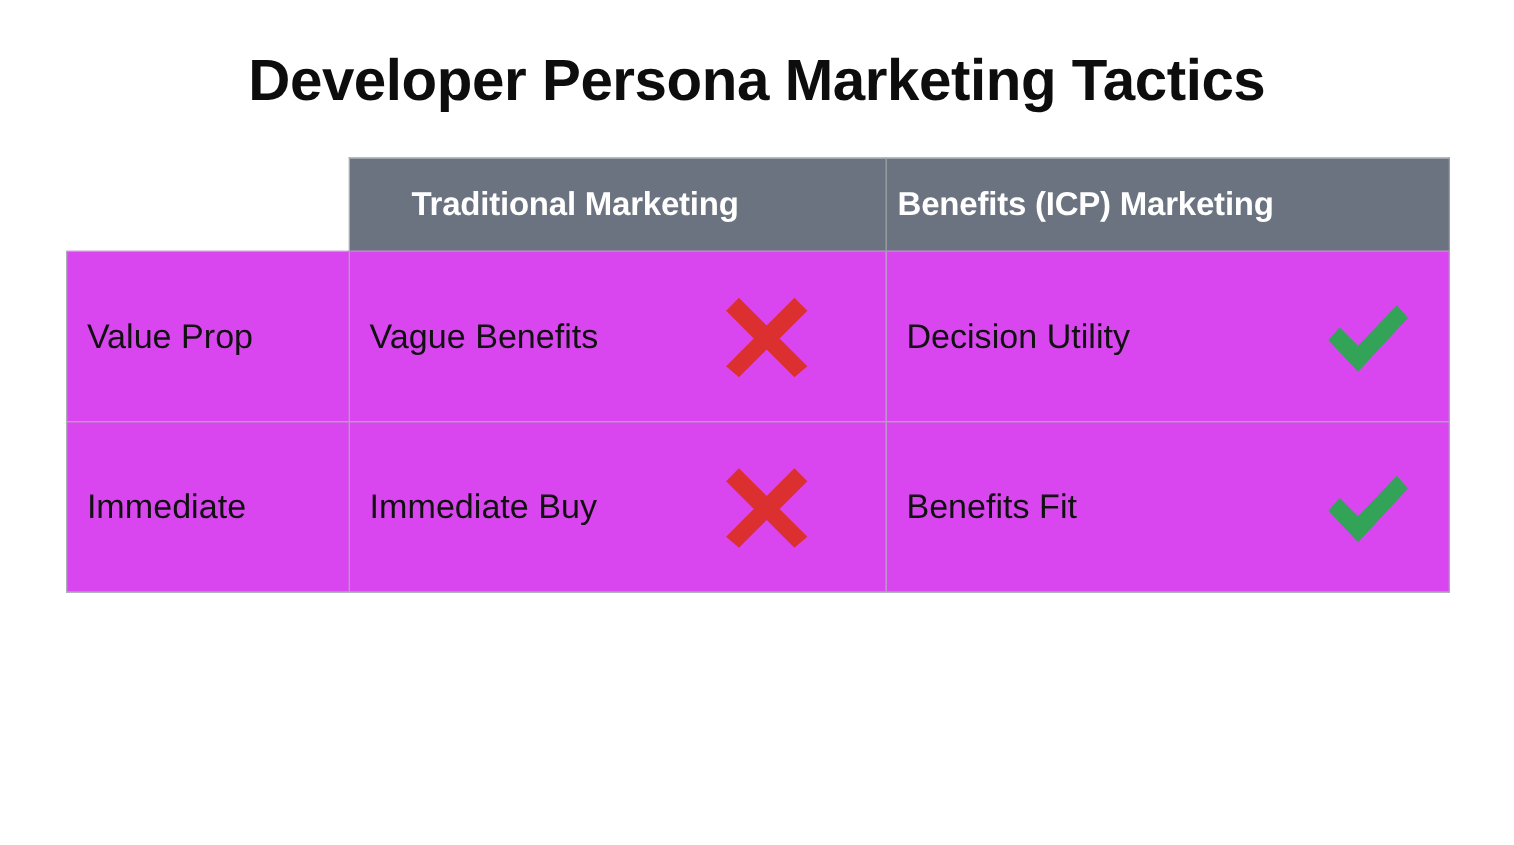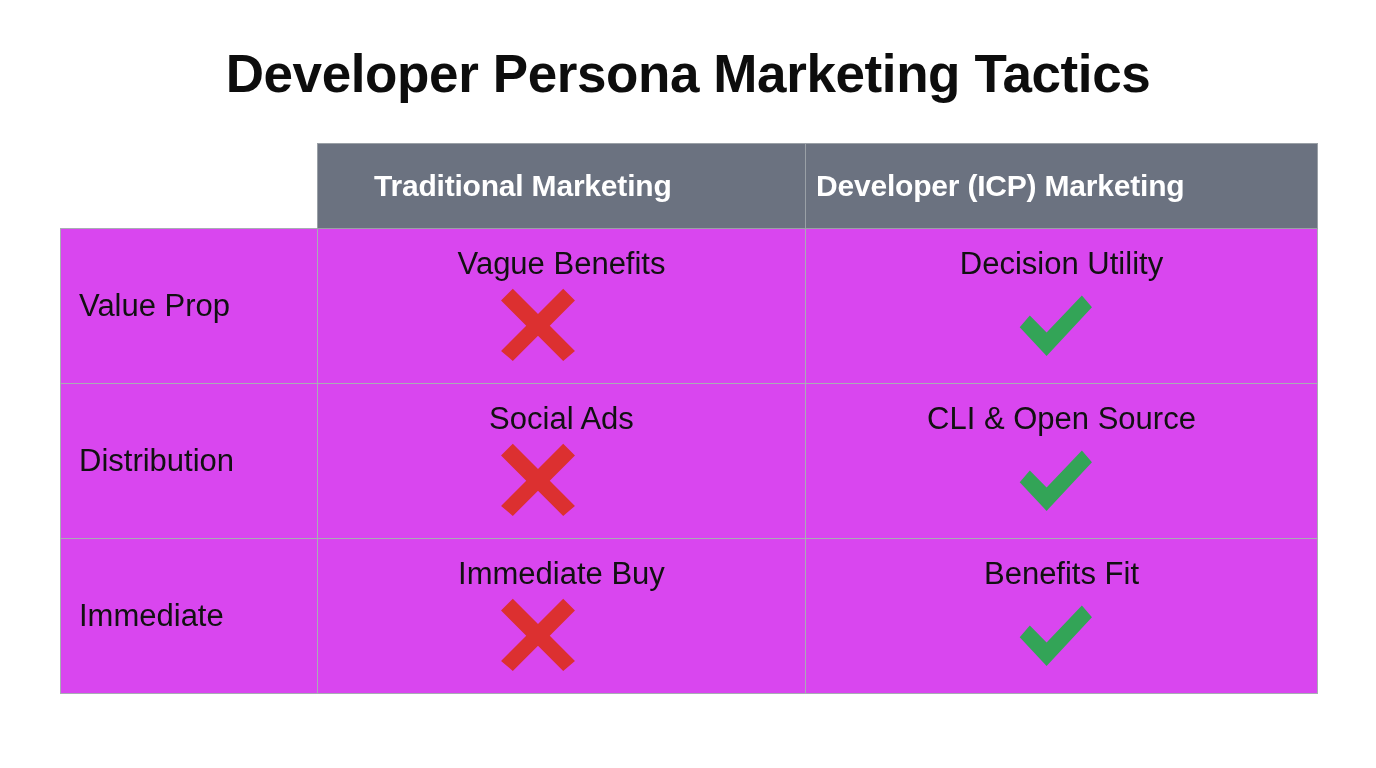--- a/index.html
+++ b/index.html
@@ -100,21 +100,20 @@
   td.cell.label {
     padding-left: 18px;
     font-size: 31px;
   }
 
   .cell-inner {
     display: flex;
     align-items: center;
     justify-content: space-between;
     width: 100%;
-    flex-direction: column;
   }
   .cell-text {
     flex: 0 1 auto;
   }
 
   
   .mark {
     flex: 0 0 auto;
     width: 84px;
     height: 84px;
@@ -136,21 +135,21 @@
     <table class="tactics">
       <colgroup>
         <col class="c-label">
         <col class="c-trad">
         <col class="c-dev">
       </colgroup>
       <thead>
         <tr>
           <th class="blank"></th>
           <th class="head center-ish">Traditional Marketing</th>
-          <th class="head">Developer (ICP) Marketing</th>
+          <th class="head">Benefits (ICP) Marketing</th>
         </tr>
       </thead>
       <tbody>
 
         <tr>
           <td class="cell label">Value Prop</td>
           <td class="cell">
             <div class="cell-inner">
               <span class="cell-text">Vague Benefits</span>
               <span class="mark mark-cross-wrap">
@@ -165,43 +164,20 @@
               <span class="cell-text">Decision Utility</span>
               <span class="mark mark-check-wrap">
                 <svg viewBox="0 0 100 100" aria-hidden="true">
                   <path d="M8 54 L20 40 L40 60 L82 16 L94 30 L40 88 Z" fill="#33a457"></path>
                 </svg>
               </span>
             </div>
           </td>
         </tr>
 
-        <tr>
-          <td class="cell label">Distribution</td>
-          <td class="cell">
-            <div class="cell-inner">
-              <span class="cell-text">Social Ads</span>
-              <span class="mark mark-cross-wrap">
-                <svg viewBox="0 0 100 100" aria-hidden="true">
-                  <path d="M20 14 L50 44 L80 14 L94 28 L64 58 L94 88 L80 100 L50 70 L20 100 L6 88 L36 58 L6 28 Z" transform="translate(0,-6)" fill="#dc3030"></path>
-                </svg>
-              </span>
-            </div>
-          </td>
-          <td class="cell">
-            <div class="cell-inner">
-              <span class="cell-text">CLI &amp; Open Source</span>
-              <span class="mark mark-check-wrap">
-                <svg viewBox="0 0 100 100" aria-hidden="true">
-                  <path d="M8 54 L20 40 L40 60 L82 16 L94 30 L40 88 Z" fill="#33a457"></path>
-                </svg>
-              </span>
-            </div>
-          </td>
-        </tr>
 
         <tr>
           <td class="cell label">Immediate</td>
           <td class="cell">
             <div class="cell-inner">
               <span class="cell-text">Immediate Buy</span>
               <span class="mark mark-cross-wrap">
                 <svg viewBox="0 0 100 100" aria-hidden="true">
                   <path d="M20 14 L50 44 L80 14 L94 28 L64 58 L94 88 L80 100 L50 70 L20 100 L6 88 L36 58 L6 28 Z" transform="translate(0,-6)" fill="#dc3030"></path>
                 </svg>

